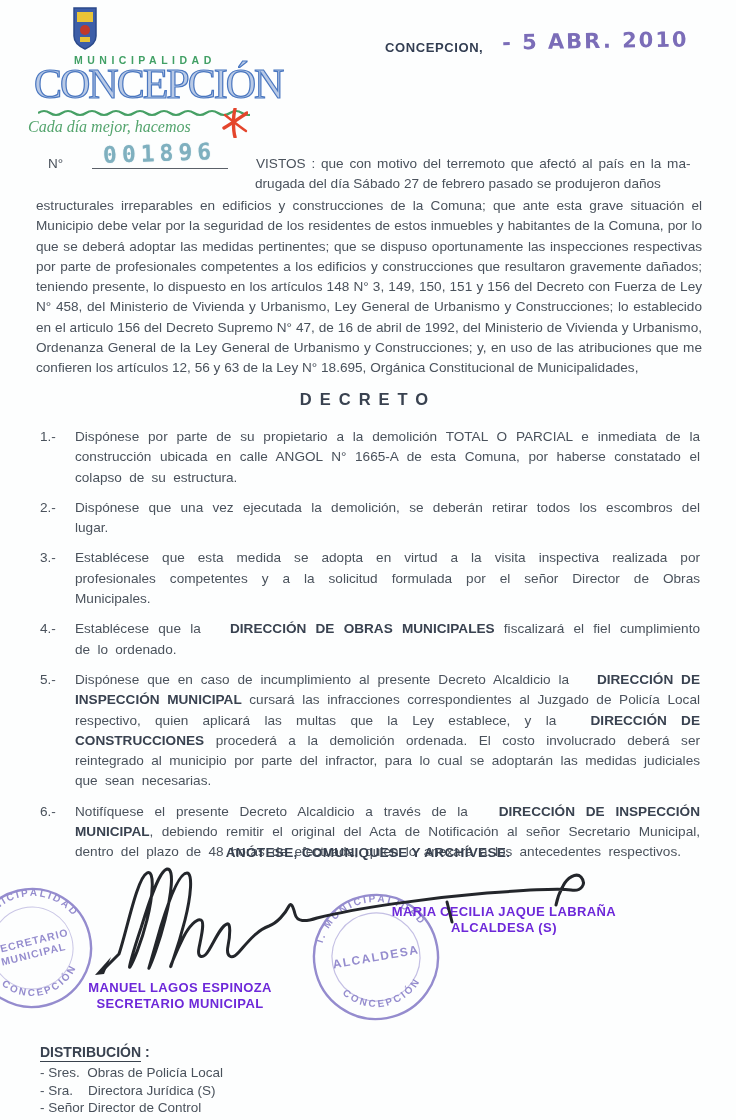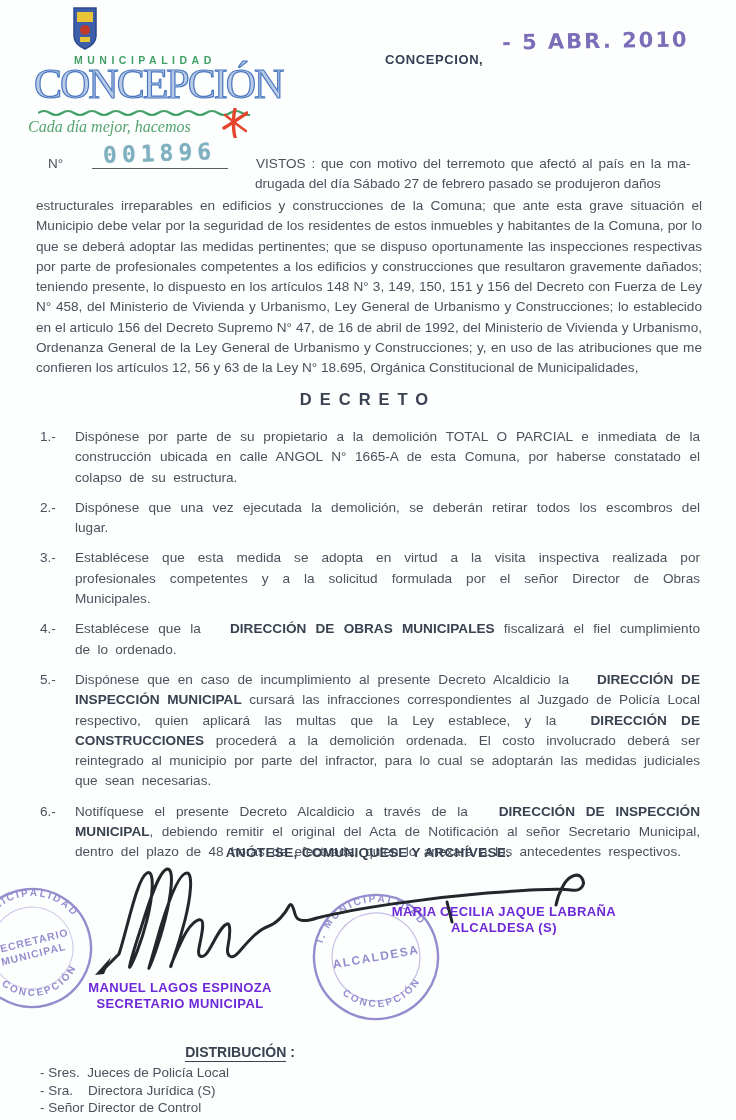--- a/index.html
+++ b/index.html
@@ -17,21 +17,21 @@
            letter-spacing:4.5px;color:var(--green);margin-left:32px;}
   .org-main{position:absolute;left:-6px;top:56px;font-family:"Liberation Serif",serif;
             font-size:42px;font-weight:400;letter-spacing:-2px;
             color:rgba(74,119,192,0.38);-webkit-text-stroke:1.2px var(--blue);}
   .wave{position:absolute;left:-2px;top:103px;}
   .tagline{position:absolute;left:-12px;top:114px;width:230px;font-family:Liberation Serif, serif;
            font-style:italic;font-size:16px;color:#53a46d;white-space:nowrap;}
   .red-mark{position:absolute;left:182px;top:104px;}
   
   .city-label{position:absolute;left:385px;top:40px;font-size:13px;font-weight:bold;
-              letter-spacing:.6px;color:#333e52;margin-top:12px;}
+              letter-spacing:.6px;color:#333e52;}
   .date-stamp{position:absolute;left:502px;top:29px;font-size:21px;font-weight:bold;
               letter-spacing:2px;color:var(--date-stamp);transform:rotate(-1deg);
               font-family:"DejaVu Sans",sans-serif;}
   
   .no-label{position:absolute;left:48px;top:156px;font-size:13.5px;}
   .no-number{position:absolute;left:92px;top:140px;width:136px;text-align:center;
              border-bottom:1.6px solid #5a6068;padding-bottom:2px;}
   .no-digits{display:inline-block;font-family:"DejaVu Sans Mono",monospace;font-size:23px;
              font-weight:bold;letter-spacing:5px;color:var(--number-teal);
              transform:rotate(-2deg);text-shadow:0 0 1px rgba(111,169,186,.6);}
@@ -55,21 +55,21 @@
   .sig-main{position:absolute;left:95px;top:862px;z-index:3;}
   .stamp{position:absolute;z-index:1;opacity:.85;}
   .stamp-left{left:-38px;top:878px;transform:rotate(-14deg);}
   .stamp-right{left:303px;top:884px;transform:rotate(-10deg);}
   .name-block{position:absolute;z-index:2;text-align:center;font-weight:bold;
               font-size:13px;line-height:15.5px;color:#6d28d9;letter-spacing:.4px;}
   .name-right{left:358px;top:904px;width:292px;}
   .name-left{left:55px;top:980px;width:250px;}
   
   .distribution{position:absolute;left:40px;top:1044px;width:400px;}
-  .dist-title{font-size:14px;font-weight:bold;color:var(--ink-bold);text-align:center;}
+  .dist-title{font-size:14px;font-weight:bold;color:var(--ink-bold);}
   .dist-title .u{border-bottom:1.7px solid #39424d;padding-bottom:1px;}
   .dist-items{margin-top:4px;}
   .dist-item{font-size:13.5px;line-height:17.5px;white-space:pre-wrap;}
   svg{display:block;}
 </style>
 </head>
 <body>
 
 <div class="page">
 
@@ -188,20 +188,20 @@
     <div>MANUEL LAGOS ESPINOZA</div>
     <div>SECRETARIO MUNICIPAL</div>
   </div>
 
   <div class="distribution">
     <div class="dist-title">
       <span class="u">DISTRIBUCIÓN</span>
       <span>:</span>
     </div>
     <div class="dist-items">
-        <div class="dist-item">- Sres.  Jueces de Policía Local</div>
+        <div class="dist-item">- Sres.  Obras de Policía Local</div>
         <div class="dist-item">- Sra.    Directora Jurídica (S)</div>
         <div class="dist-item">- Señor Director de Control</div>
         <div class="dist-item">- Señor Director de Obras Municipales</div>
       </div>
   </div>
 
 </div>
 
 </body></html>

